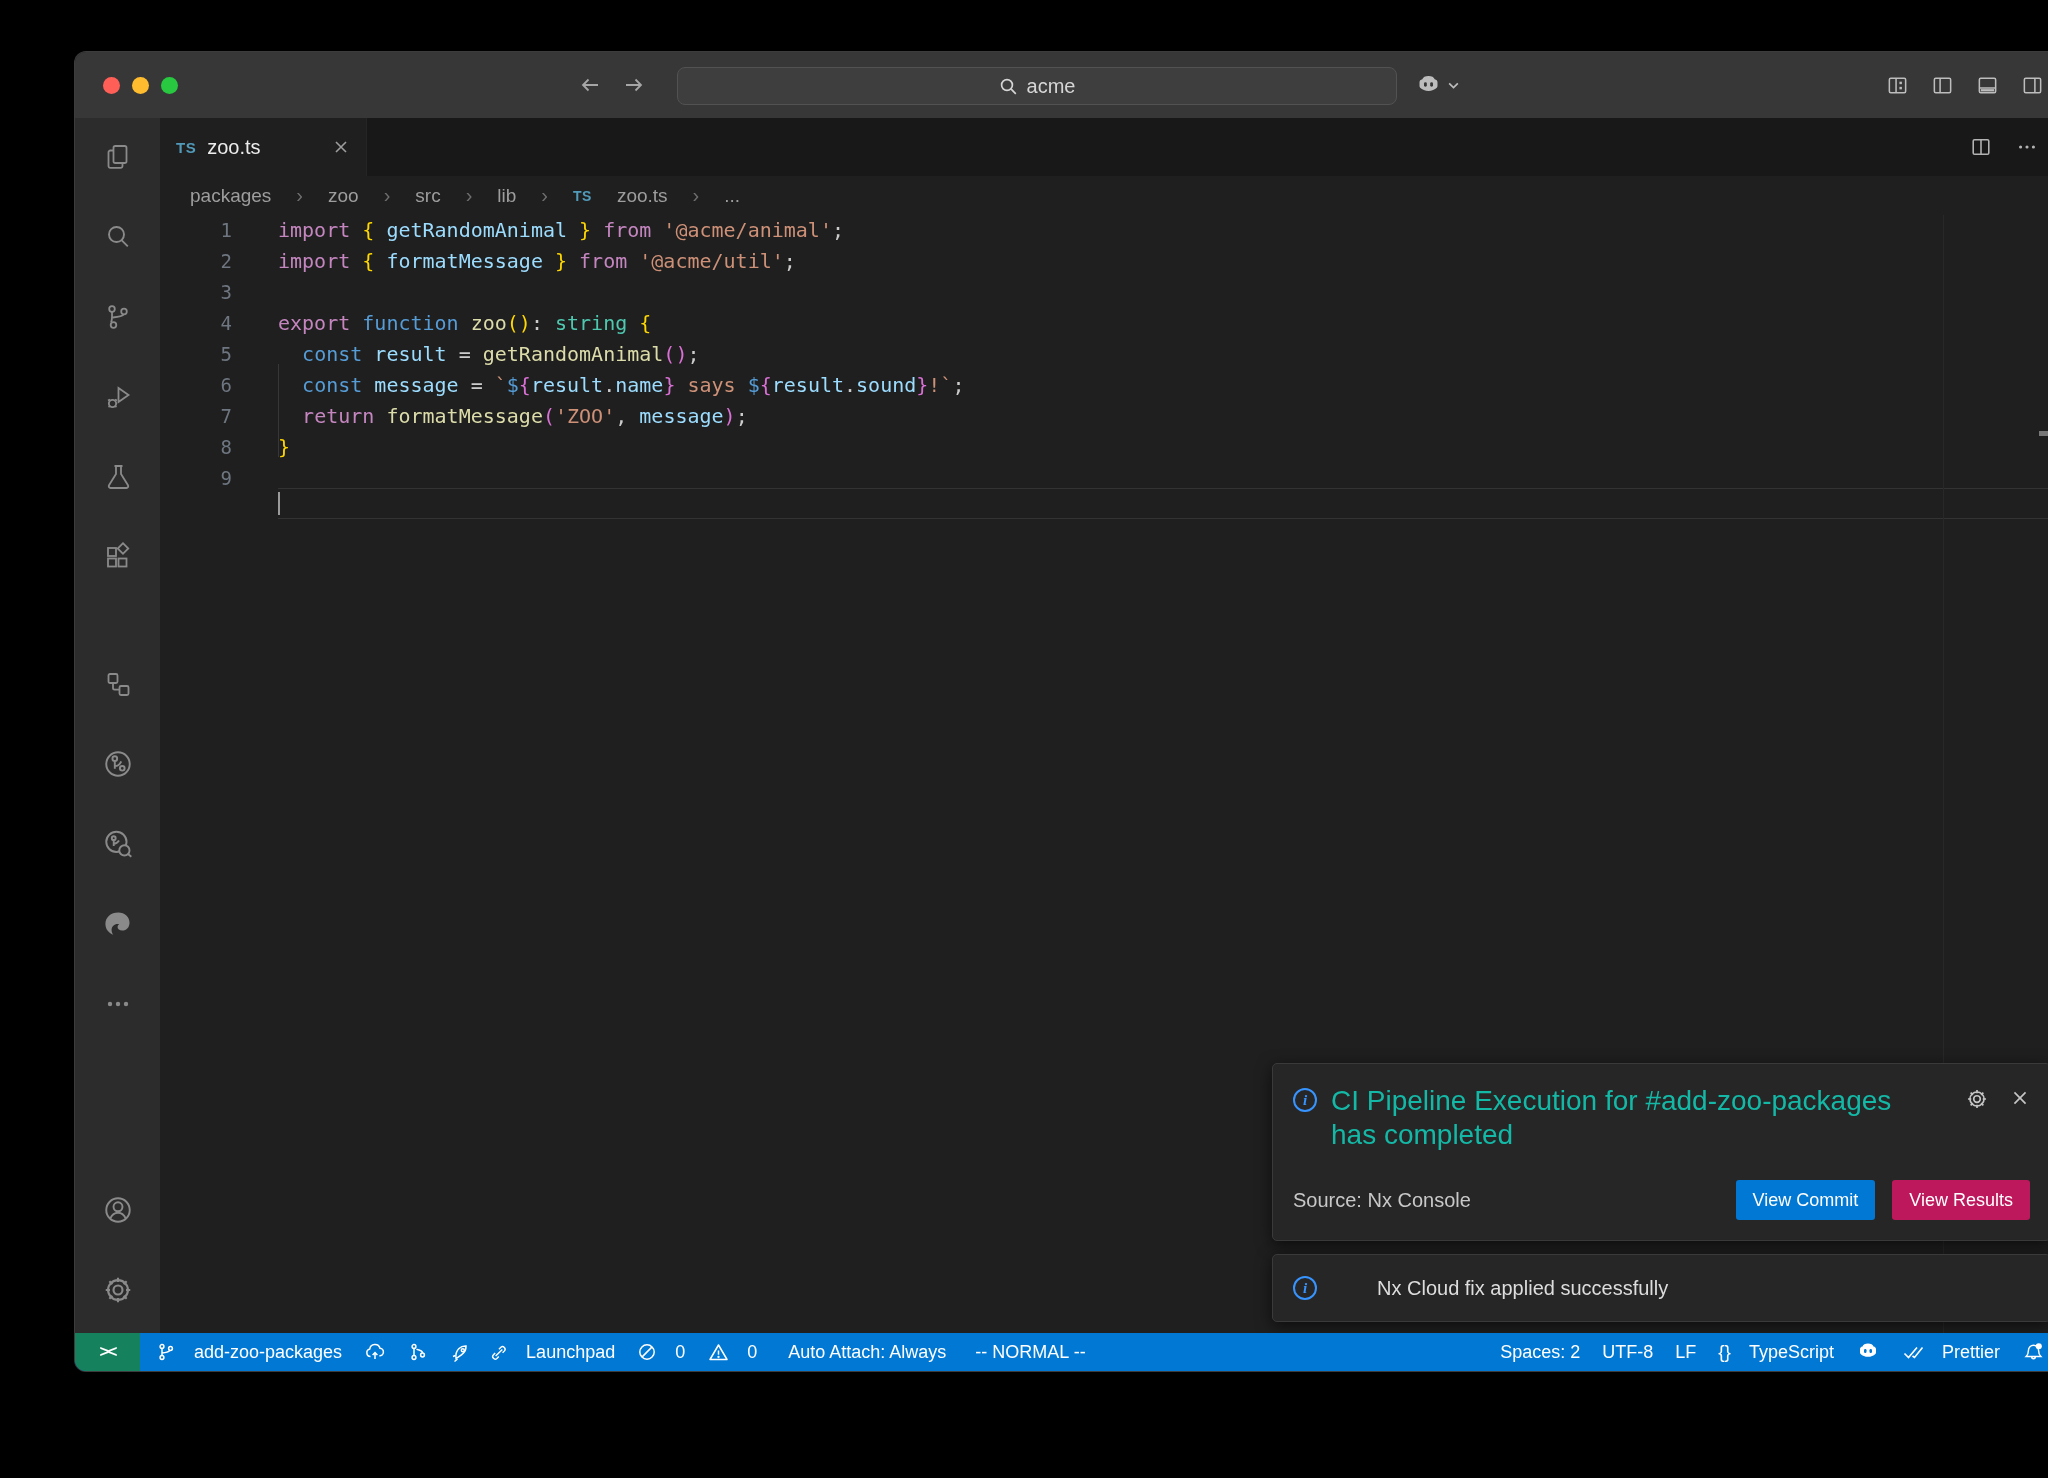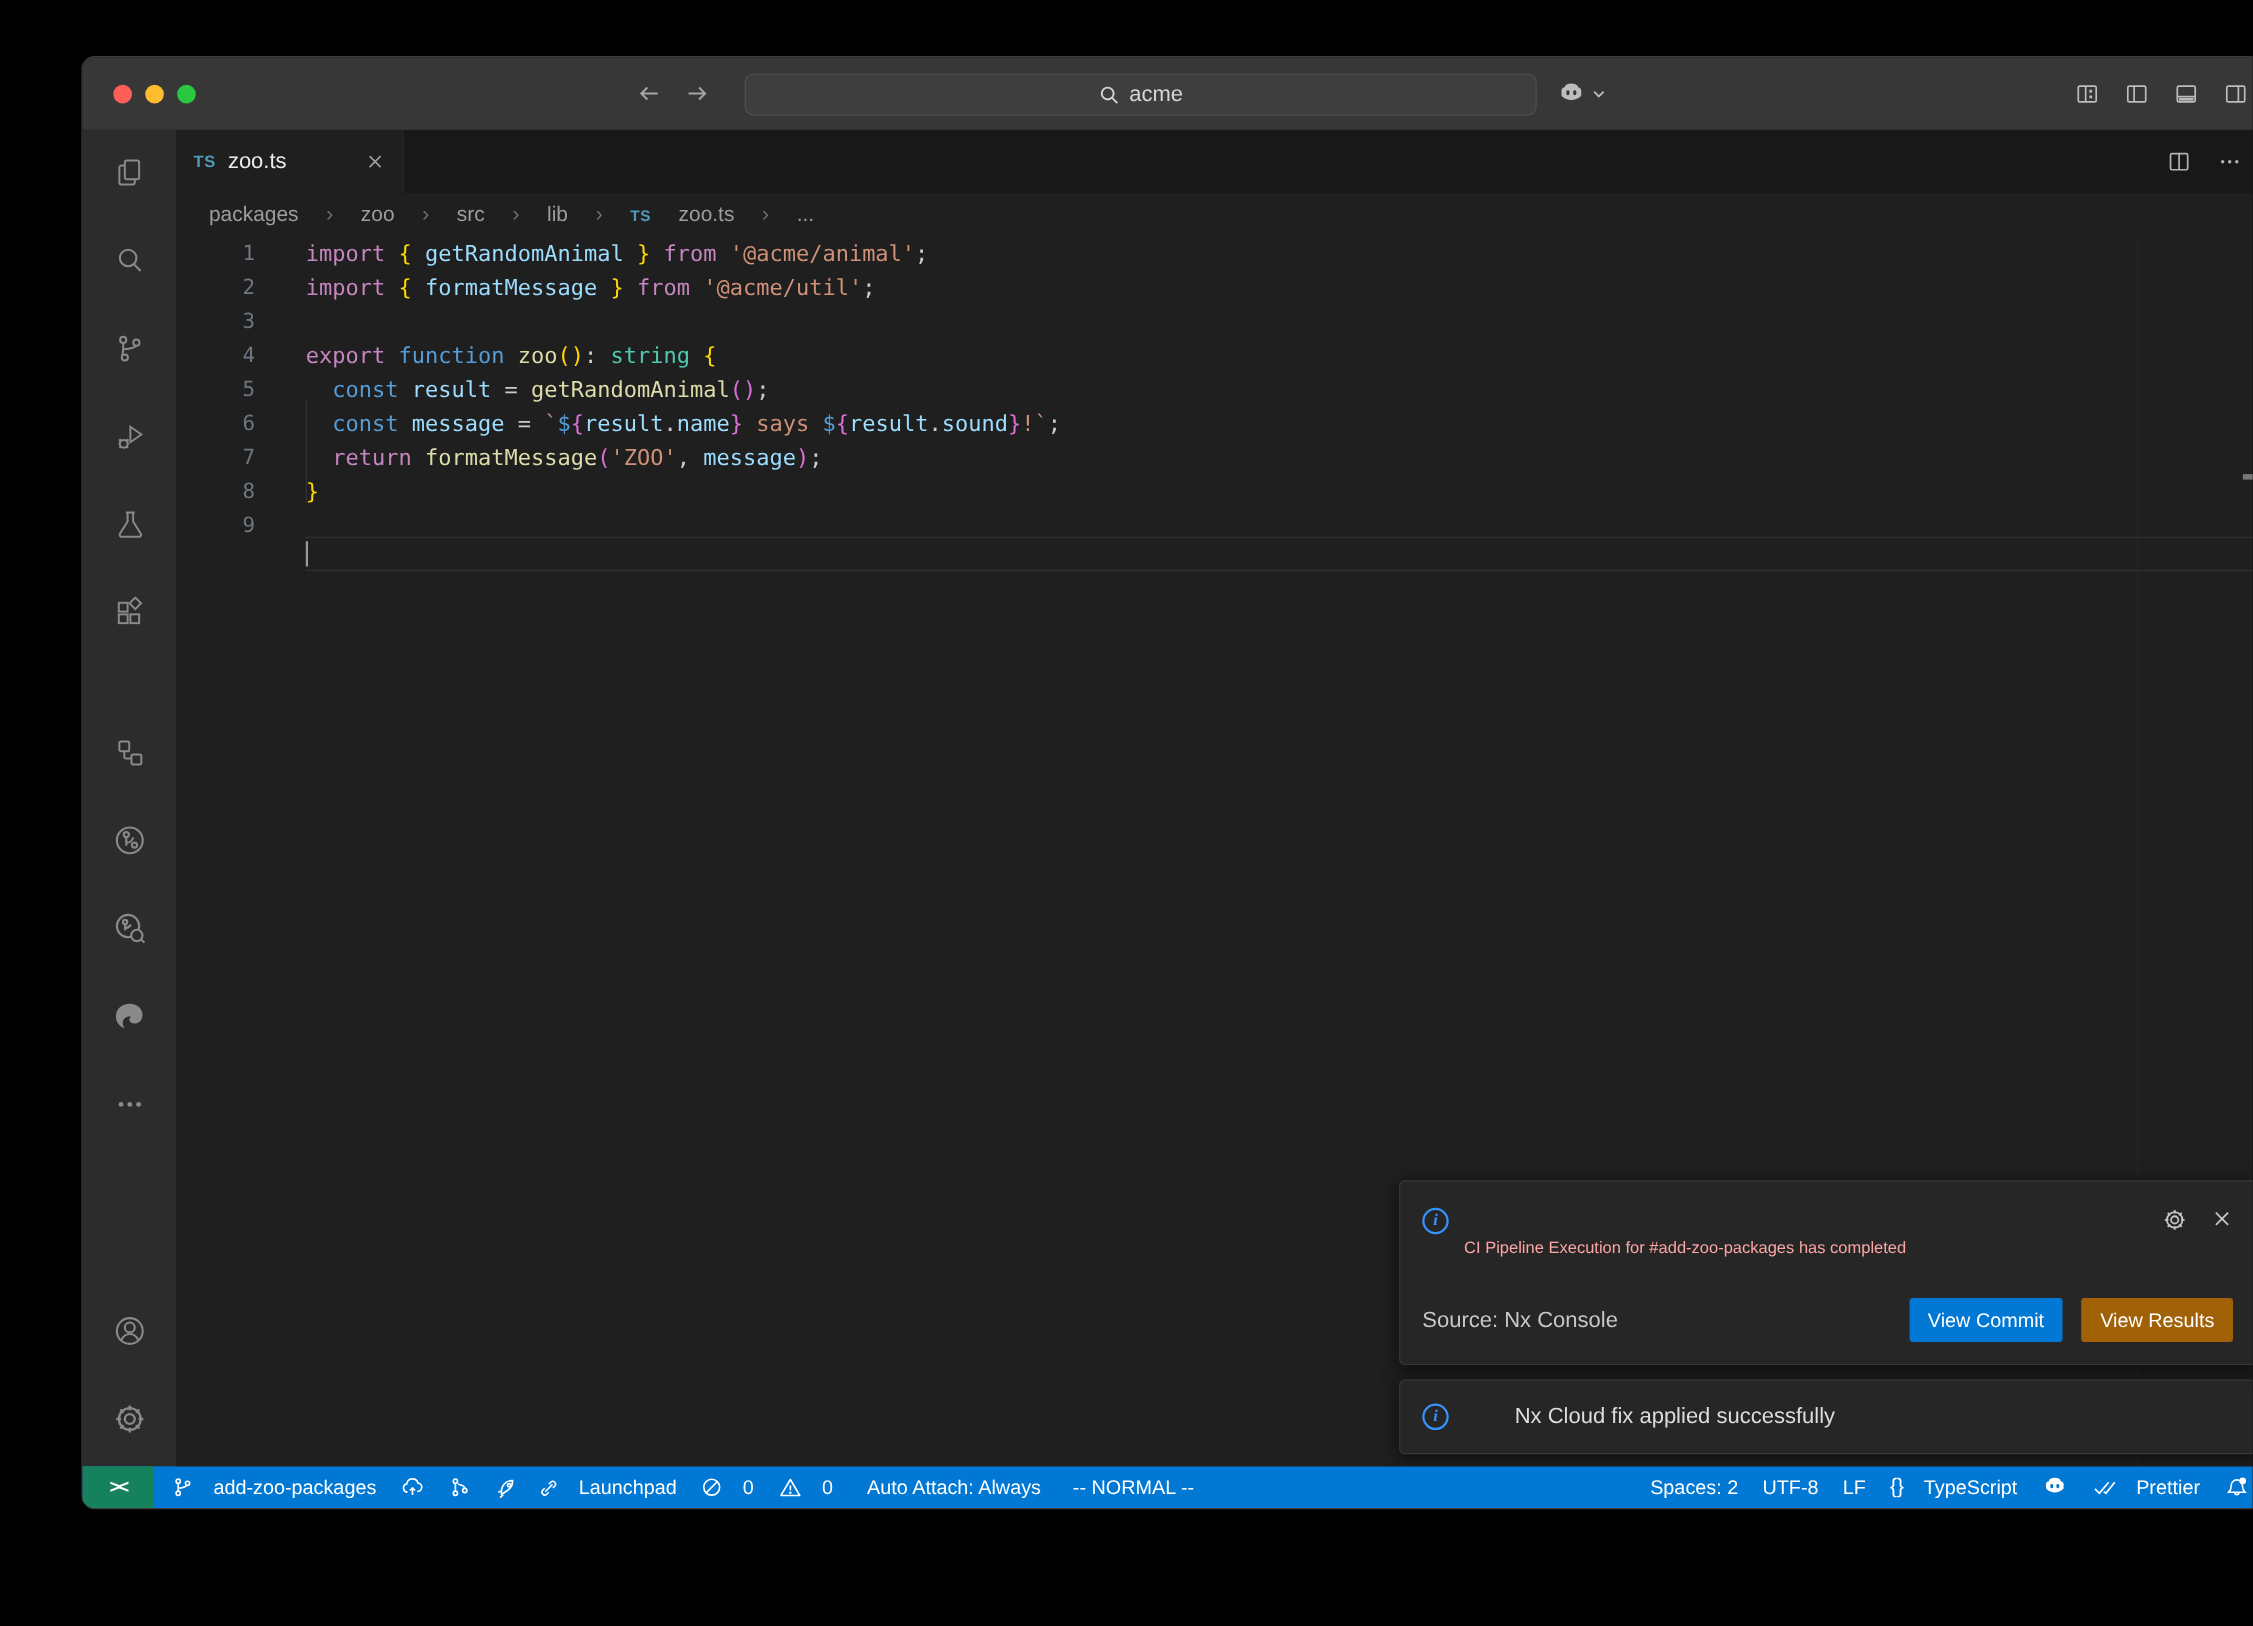--- a/index.html
+++ b/index.html
@@ -55,31 +55,31 @@
   .indent-guide{position:absolute;left:118px;top:149px;width:1px;height:93px;background:#373737;}
   .sb-track{position:absolute;left:1783px;top:0;bottom:0;width:1px;background:#282828;}
   .ruler-dash{position:absolute;right:3px;top:216px;width:22px;height:5px;background:#787878;}
   
   .toasts{position:absolute;right:13px;bottom:11px;width:779px;display:flex;flex-direction:column;gap:13px;
           font-family:"Liberation Sans","DejaVu Sans",sans-serif;z-index:6;}
   .toast{background:#262626;border:1px solid #3a3a3a;border-radius:5px;box-shadow:0 4px 16px rgba(0,0,0,.6);
          box-sizing:border-box;}
   .toast1{padding:20px 20px 20px 20px;}
   .t-head{display:flex;align-items:flex-start;gap:14px;}
-  .t-msg{width:600px;font-size:15px;line-height:34px;color:#fca5a5;margin-top:24px;}
+  .t-msg{width:600px;font-size:28px;line-height:34px;color:#14b8a6;}
   .t-icons{margin-left:auto;display:flex;gap:22px;color:#c5c5c5;padding-top:4px;}
   .info-ic{width:24px;height:24px;border:2px solid #3794ff;border-radius:50%;color:#3794ff;
            display:flex;align-items:center;justify-content:center;font-size:15px;font-style:italic;
            font-family:"Liberation Serif",serif;flex:0 0 auto;margin-top:4px;box-sizing:border-box;font-weight:bold;}
   .t-foot{display:flex;align-items:center;margin-top:28px;}
   .t-source{font-size:20px;color:#c8c8c8;}
   .t-buttons{margin-left:auto;display:flex;gap:17px;}
   .btn{height:40px;padding:0 17px;font-size:18px;display:flex;align-items:center;border-radius:3px;color:#fff;}
   .btn.primary{background:#0078d4;}
-  .btn.secondary{background:#a16207;}
+  .btn.secondary{background:#be185d;}
   .toast2{padding:21px 20px;display:flex;align-items:center;gap:14px;}
   .toast2 .info-ic{margin-top:0;}
   .t2-msg{font-size:20px;color:#dddddd;margin-left:46px;}
   
   .statusbar{height:38px;background:#0078d4;display:flex;align-items:stretch;color:#fff;font-size:18px;flex:0 0 auto;}
   .remote{width:65px;background:#16825d;display:flex;align-items:center;justify-content:center;
           font-weight:bold;font-size:17px;letter-spacing:-2px;flex:0 0 auto;}
   .sb-item{display:flex;align-items:center;gap:18px;padding:0 11px;}
   .sb-right{margin-left:auto;display:flex;align-items:stretch;padding-right:8px;}
   .sb-ic{display:flex;align-items:center;}

